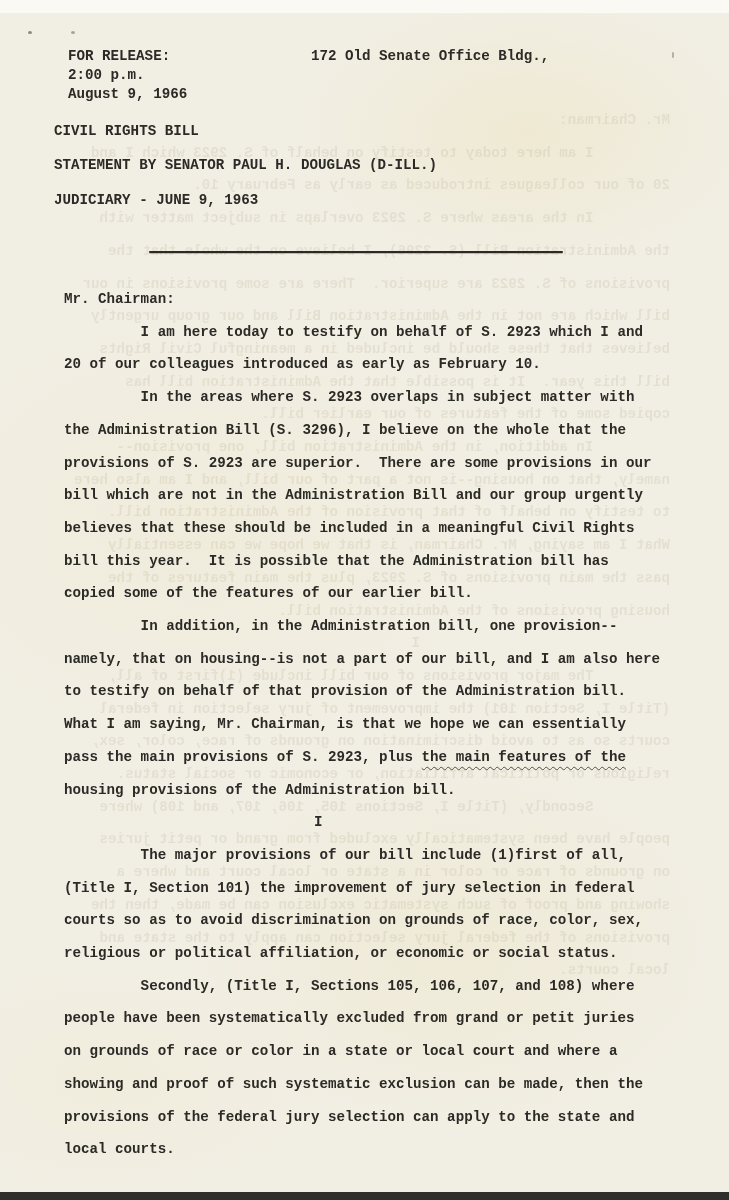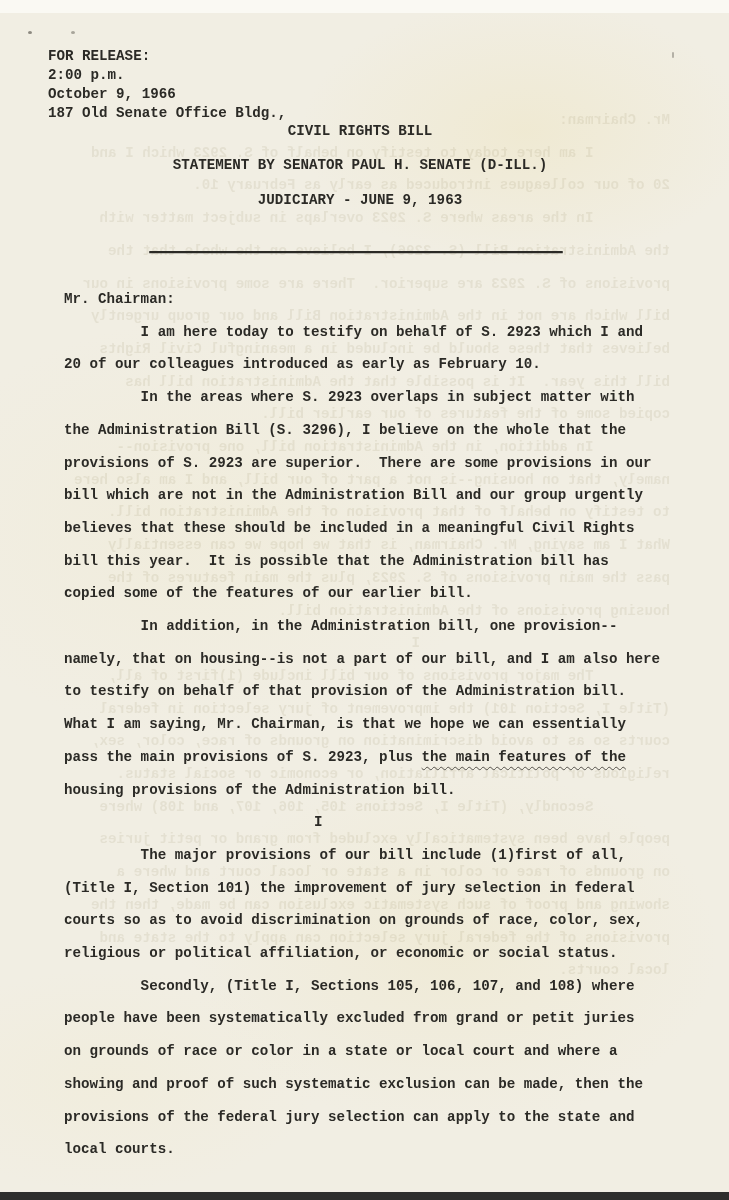--- a/index.html
+++ b/index.html
@@ -27,25 +27,25 @@
 
   .bleed{
     position:absolute;left:40px;top:104px;width:630px;
     line-height:32.7px;white-space:pre;
     transform:scaleX(-1);
     opacity:0.12;color:#8a7f55;filter:blur(0.7px);
     pointer-events:none;
   }
   .bleed .wavy{text-decoration:none;}
 
-  .release{position:absolute;left:48px;top:47px;display:flex;line-height:19px;flex-direction:column;}
+  .release{position:absolute;left:68px;top:47px;display:flex;line-height:19px;}
   .release-left{width:243px;}
   .rline,.tline,.bline,.heading{white-space:pre;}
 
-  .titles{position:absolute;left:54px;top:114px;width:612px;text-align:center;line-height:34.3px;}
+  .titles{position:absolute;left:54px;top:114px;width:612px;line-height:34.3px;}
 
   .rule{position:absolute;left:149px;top:251px;width:414px;height:2px;background:#2b2a26;border-radius:1px;box-shadow:0 1px 0 rgba(43,42,38,0.25);}
 
   .body{position:absolute;left:64px;top:283px;width:630px;line-height:32.7px;}
   .body{white-space:pre;}
   .heading{padding-left:250px;}
   .wavy{
     text-decoration-line:underline;
     text-decoration-style:wavy;
     text-decoration-color:#53504a;
@@ -64,30 +64,30 @@
   <div class="speck s1"></div>
   <div class="speck s2"></div>
   <div class="speck s3"></div>
 
   <div class="bleed" aria-hidden="true"><div class="bline">Mr. Chairman:</div><div class="bline">         I am here today to testify on behalf of S. 2923 which I and</div><div class="bline">20 of our colleagues introduced as early as February 10.</div><div class="bline">         In the areas where S. 2923 overlaps in subject matter with</div><div class="bline">the Administration Bill (S. 3296), I believe on the whole that the</div><div class="bline">provisions of S. 2923 are superior.  There are some provisions in our</div><div class="bline">bill which are not in the Administration Bill and our group urgently</div><div class="bline">believes that these should be included in a meaningful Civil Rights</div><div class="bline">bill this year.  It is possible that the Administration bill has</div><div class="bline">copied some of the features of our earlier bill.</div><div class="bline">         In addition, in the Administration bill, one provision--</div><div class="bline">namely, that on housing--is not a part of our bill, and I am also here</div><div class="bline">to testify on behalf of that provision of the Administration bill.</div><div class="bline">What I am saying, Mr. Chairman, is that we hope we can essentially</div><div class="bline">pass the main provisions of S. 2923, plus <span class="wavy">the main features of the</span></div><div class="bline">housing provisions of the Administration bill.</div><div class="heading">I</div><div class="bline">         The major provisions of our bill include (1)first of all,</div><div class="bline">(Title I, Section 101) the improvement of jury selection in federal</div><div class="bline">courts so as to avoid discrimination on grounds of race, color, sex,</div><div class="bline">religious or political affiliation, or economic or social status.</div><div class="bline">         Secondly, (Title I, Sections 105, 106, 107, and 108) where</div><div class="bline">people have been systematically excluded from grand or petit juries</div><div class="bline">on grounds of race or color in a state or local court and where a</div><div class="bline">showing and proof of such systematic exclusion can be made, then the</div><div class="bline">provisions of the federal jury selection can apply to the state and</div><div class="bline">local courts.</div></div>
 
   <div class="release">
     <div class="release-left">
         <div class="rline">FOR RELEASE:</div>
         <div class="rline">2:00 p.m.</div>
-        <div class="rline">October 9, 1966</div>
+        <div class="rline">August 9, 1966</div>
       </div>
     <div class="release-right">
-        <div class="rline">187 Old Senate Office Bldg.,</div>
+        <div class="rline">172 Old Senate Office Bldg.,</div>
       </div>
   </div>
 
   <div class="titles">
       <div class="tline">CIVIL RIGHTS BILL</div>
-      <div class="tline">STATEMENT BY SENATOR PAUL H. SENATE (D-ILL.)</div>
+      <div class="tline">STATEMENT BY SENATOR PAUL H. DOUGLAS (D-ILL.)</div>
       <div class="tline">JUDICIARY - JUNE 9, 1963</div>
     </div>
 
   <div class="rule"></div>
 
   <div class="body"><div class="bline">Mr. Chairman:</div><div class="bline">         I am here today to testify on behalf of S. 2923 which I and</div><div class="bline">20 of our colleagues introduced as early as February 10.</div><div class="bline">         In the areas where S. 2923 overlaps in subject matter with</div><div class="bline">the Administration Bill (S. 3296), I believe on the whole that the</div><div class="bline">provisions of S. 2923 are superior.  There are some provisions in our</div><div class="bline">bill which are not in the Administration Bill and our group urgently</div><div class="bline">believes that these should be included in a meaningful Civil Rights</div><div class="bline">bill this year.  It is possible that the Administration bill has</div><div class="bline">copied some of the features of our earlier bill.</div><div class="bline">         In addition, in the Administration bill, one provision--</div><div class="bline">namely, that on housing--is not a part of our bill, and I am also here</div><div class="bline">to testify on behalf of that provision of the Administration bill.</div><div class="bline">What I am saying, Mr. Chairman, is that we hope we can essentially</div><div class="bline">pass the main provisions of S. 2923, plus <span class="wavy">the main features of the</span></div><div class="bline">housing provisions of the Administration bill.</div><div class="heading">I</div><div class="bline">         The major provisions of our bill include (1)first of all,</div><div class="bline">(Title I, Section 101) the improvement of jury selection in federal</div><div class="bline">courts so as to avoid discrimination on grounds of race, color, sex,</div><div class="bline">religious or political affiliation, or economic or social status.</div><div class="bline">         Secondly, (Title I, Sections 105, 106, 107, and 108) where</div><div class="bline">people have been systematically excluded from grand or petit juries</div><div class="bline">on grounds of race or color in a state or local court and where a</div><div class="bline">showing and proof of such systematic exclusion can be made, then the</div><div class="bline">provisions of the federal jury selection can apply to the state and</div><div class="bline">local courts.</div></div>
 
   <div class="bottom-band"></div>
 
 </div>

